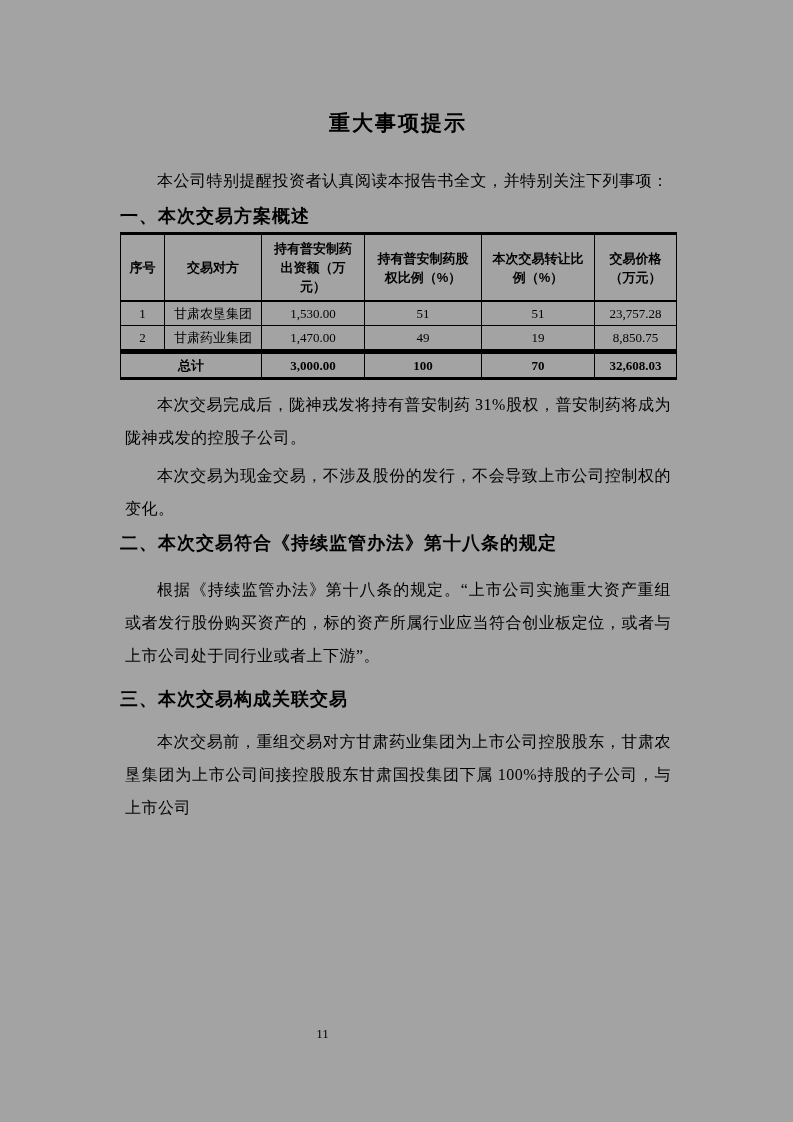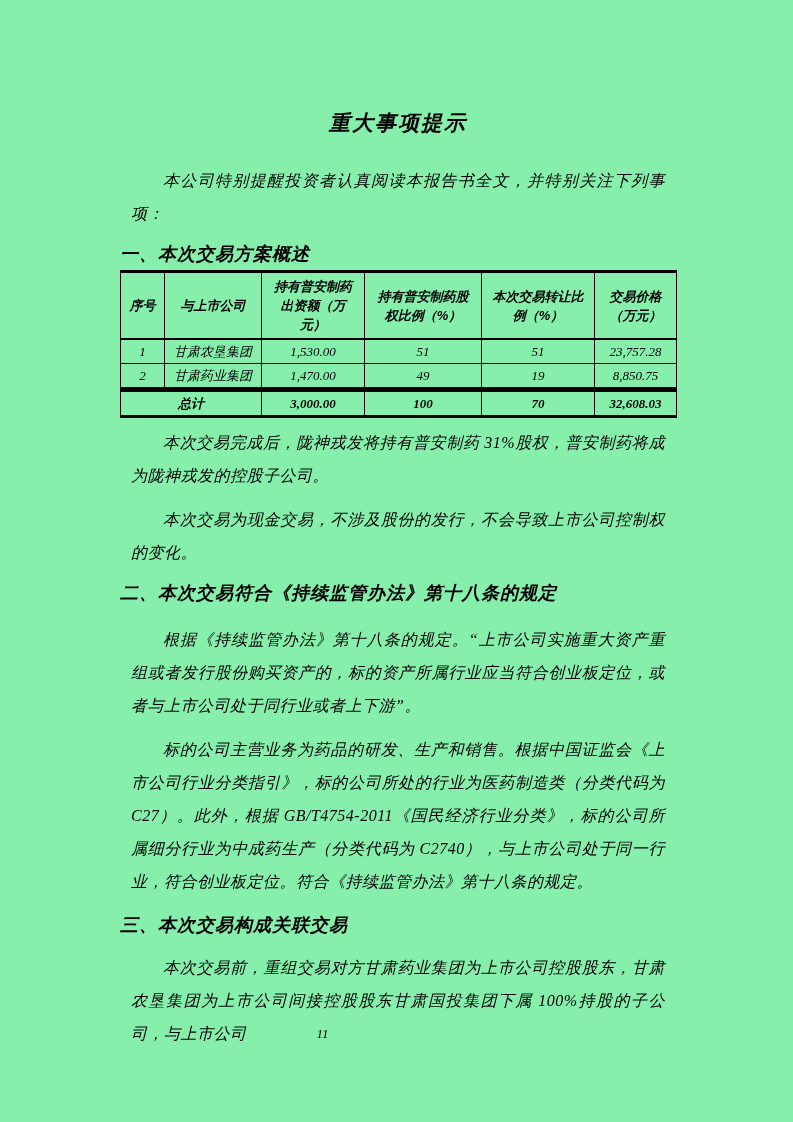--- a/index.html
+++ b/index.html
@@ -4,43 +4,42 @@
 <style>
   html, body {
     margin: 0;
     padding: 0;
     background: #ffffff;
   }
   .page {
     position: relative;
     width: 793px;
     height: 1122px;
-    background: #86efac;
+    background: #a3a3a3;
     color: #000000;
     font-family: "Liberation Serif", "DejaVu Serif", serif;
     overflow: hidden;
-    font-style: italic;
   }
   .content {
     position: absolute;
     left: 120px;
     top: 0;
     width: 556px;
   }
   .doc-title {
     margin: 108px 0 0 0;
     font-family: "Liberation Sans", "DejaVu Sans", sans-serif;
     font-weight: 700;
     font-size: 21px;
     line-height: 30px;
     letter-spacing: 2px;
     text-align: center;
   }
   .para {
-    margin: 11px;
+    margin: 5px;
     font-size: 16px;
     line-height: 33px;
     letter-spacing: 0.5px;
     text-align: justify;
     text-indent: 2em;
   }
   .intro { margin-top: 26px; }
   .sec-heading {
     margin: 0;
     font-family: "Liberation Sans", "DejaVu Sans", sans-serif;
@@ -118,21 +117,21 @@
         <col style="width:44px">
         <col style="width:97px">
         <col style="width:103px">
         <col style="width:117px">
         <col style="width:113px">
         <col style="width:82px">
       </colgroup>
       <thead>
         <tr>
           <th>序号</th>
-          <th>与上市公司</th>
+          <th>交易对方</th>
           <th>持有普安制药出资额（万元）</th>
           <th>持有普安制药股权比例（%）</th>
           <th>本次交易转让比例（%）</th>
           <th>交易价格（万元）</th>
         </tr>
       </thead>
       <tbody>
         <tr>
           <td>1</td>
           <td>甘肃农垦集团</td>
@@ -158,21 +157,20 @@
         </tr>
       </tbody>
     </table>
 
     <p class="para p-after-table">本次交易完成后，陇神戎发将持有普安制药 31%股权，普安制药将成为陇神戎发的控股子公司。</p>
     <p class="para">本次交易为现金交易，不涉及股份的发行，不会导致上市公司控制权的变化。</p>
 
     <div class="sec-heading h2">二、本次交易符合《持续监管办法》第十八条的规定</div>
 
     <p class="para p-rule">根据《持续监管办法》第十八条的规定。“上市公司实施重大资产重组或者发行股份购买资产的，标的资产所属行业应当符合创业板定位，或者与上市公司处于同行业或者上下游”。</p>
-    <p class="para">标的公司主营业务为药品的研发、生产和销售。根据中国证监会《上市公司行业分类指引》，标的公司所处的行业为医药制造类（分类代码为 C27）。此外，根据 GB/T4754-2011《国民经济行业分类》，标的公司所属细分行业为中成药生产（分类代码为 C2740），与上市公司处于同一行业，符合创业板定位。符合《持续监管办法》第十八条的规定。</p>
 
     <div class="sec-heading h3">三、本次交易构成关联交易</div>
 
     <p class="para p-related">本次交易前，重组交易对方甘肃药业集团为上市公司控股股东，甘肃农垦集团为上市公司间接控股股东甘肃国投集团下属 100%持股的子公司，与上市公司</p>
 
   </div>
 
   <div class="page-num">11</div>
 </div>
 

